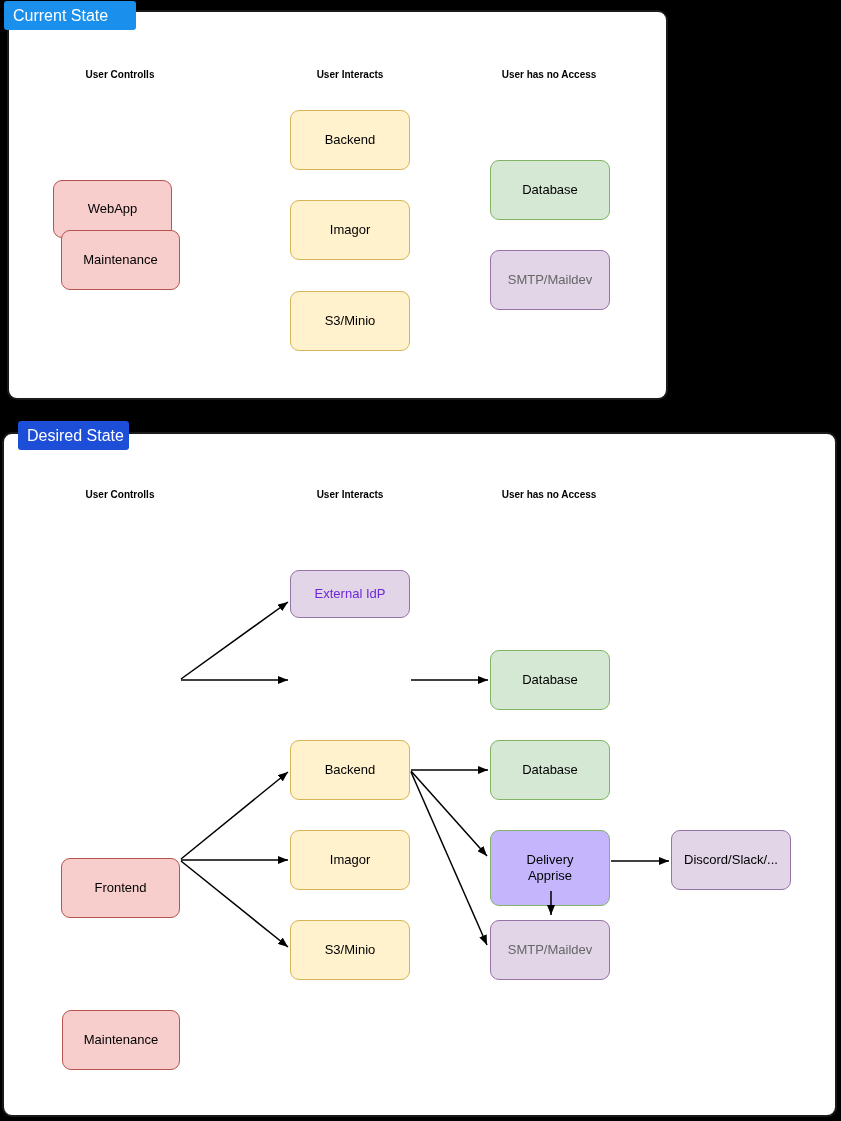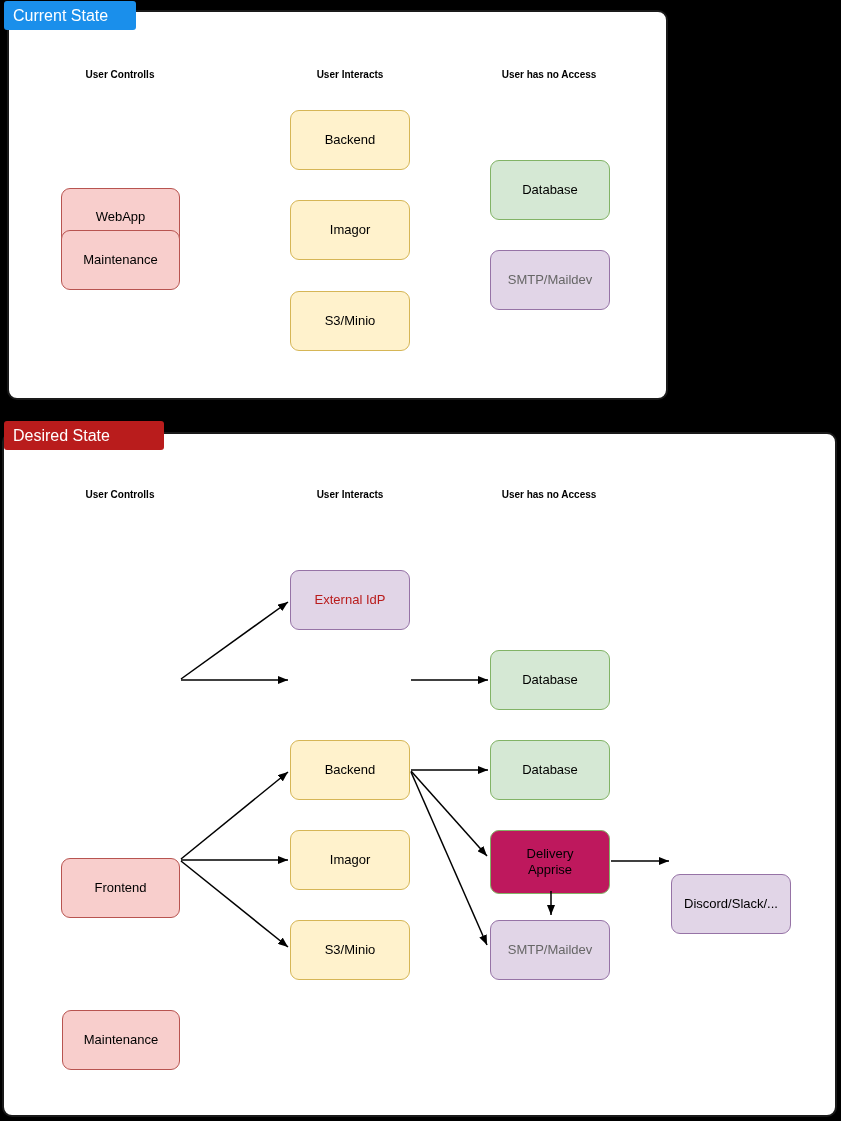--- a/index.html
+++ b/index.html
@@ -62,45 +62,45 @@
   }
 </style>
 </head>
 <body>
 
 <div id="stage">
     <div class="panel" style="left: 7px; top: 10px; width: 661px; height: 390px;"></div>
     <div class="col-header" style="left: 120px; top: 67px;">User Controlls</div>
     <div class="col-header" style="left: 350px; top: 67px;">User Interacts</div>
     <div class="col-header" style="left: 549px; top: 67px;">User has no Access</div>
-    <div class="node" style="left: 61px; top: 180px; width: 119px; height: 58px; background: rgb(248, 206, 204); border-color: rgb(184, 84, 80); color: rgb(0, 0, 0); margin-top: 8px;">WebApp</div>
+    <div class="node" style="left: 53px; top: 180px; width: 119px; height: 58px; background: rgb(248, 206, 204); border-color: rgb(184, 84, 80); color: rgb(0, 0, 0);">WebApp</div>
     <div class="node" style="left: 61px; top: 230px; width: 119px; height: 60px; background: rgb(248, 206, 204); border-color: rgb(184, 84, 80); color: rgb(0, 0, 0);">Maintenance</div>
     <div class="node" style="left: 290px; top: 110px; width: 120px; height: 60px; background: rgb(255, 242, 204); border-color: rgb(214, 182, 86); color: rgb(0, 0, 0);">Backend</div>
     <div class="node" style="left: 290px; top: 200px; width: 120px; height: 60px; background: rgb(255, 242, 204); border-color: rgb(214, 182, 86); color: rgb(0, 0, 0);">Imagor</div>
     <div class="node" style="left: 290px; top: 291px; width: 120px; height: 60px; background: rgb(255, 242, 204); border-color: rgb(214, 182, 86); color: rgb(0, 0, 0);">S3/Minio</div>
     <div class="node" style="left: 490px; top: 160px; width: 120px; height: 60px; background: rgb(213, 232, 212); border-color: rgb(130, 179, 102); color: rgb(0, 0, 0);">Database</div>
     <div class="node" style="left: 490px; top: 250px; width: 120px; height: 60px; background: rgb(225, 213, 231); border-color: rgb(150, 115, 166); color: rgb(102, 102, 102);">SMTP/Maildev</div>
     <div class="badge" style="left: 4px; top: 1px; width: 132px; height: 29px; background: rgb(26, 143, 235); color: rgb(255, 255, 255);">Current State</div>
     <div class="panel" style="left: 2px; top: 432px; width: 835px; height: 685px;"></div>
     <div class="col-header" style="left: 120px; top: 487px;">User Controlls</div>
     <div class="col-header" style="left: 350px; top: 487px;">User Interacts</div>
     <div class="col-header" style="left: 549px; top: 487px;">User has no Access</div>
-    <div class="node" style="left: 290px; top: 570px; width: 120px; height: 60px; background: rgb(225, 213, 231); border-color: rgb(150, 115, 166); color: #b91c1c;">External IdP</div>
+    <div class="node" style="left: 290px; top: 570px; width: 120px; height: 48px; background: rgb(225, 213, 231); border-color: rgb(150, 115, 166); color: #6d28d9;">External IdP</div>
     <div class="node" style="left: 290px; top: 740px; width: 120px; height: 60px; background: rgb(255, 242, 204); border-color: rgb(214, 182, 86); color: rgb(0, 0, 0);">Backend</div>
     <div class="node" style="left: 61px; top: 830px; width: 119px; height: 60px; background: rgb(248, 206, 204); border-color: rgb(184, 84, 80); color: rgb(0, 0, 0); margin-top: 28px;">Frontend</div>
     <div class="node" style="left: 290px; top: 830px; width: 120px; height: 60px; background: rgb(255, 242, 204); border-color: rgb(214, 182, 86); color: rgb(0, 0, 0);">Imagor</div>
     <div class="node" style="left: 290px; top: 920px; width: 120px; height: 60px; background: rgb(255, 242, 204); border-color: rgb(214, 182, 86); color: rgb(0, 0, 0);">S3/Minio</div>
     <div class="node" style="left: 490px; top: 650px; width: 120px; height: 60px; background: rgb(213, 232, 212); border-color: rgb(130, 179, 102); color: rgb(0, 0, 0);">Database</div>
     <div class="node" style="left: 490px; top: 740px; width: 120px; height: 60px; background: rgb(213, 232, 212); border-color: rgb(130, 179, 102); color: rgb(0, 0, 0);">Database</div>
-    <div class="node" style="left: 490px; top: 830px; width: 120px; height: 64px; background: #be185d; border-color: rgb(130, 179, 102); color: rgb(0, 0, 0);">Delivery
+    <div class="node" style="left: 490px; top: 830px; width: 120px; height: 76px; background: #c4b5fd; border-color: rgb(130, 179, 102); color: rgb(0, 0, 0);">Delivery
 Apprise</div>
-    <div class="node" style="left: 671px; top: 874px; width: 120px; height: 60px; background: rgb(225, 213, 231); border-color: rgb(150, 115, 166); color: rgb(0, 0, 0);">Discord/Slack/...</div>
+    <div class="node" style="left: 671px; top: 830px; width: 120px; height: 60px; background: rgb(225, 213, 231); border-color: rgb(150, 115, 166); color: rgb(0, 0, 0);">Discord/Slack/...</div>
     <div class="node" style="left: 490px; top: 920px; width: 120px; height: 60px; background: rgb(225, 213, 231); border-color: rgb(150, 115, 166); color: rgb(102, 102, 102);">SMTP/Maildev</div>
     <div class="node" style="left: 62px; top: 1010px; width: 118px; height: 60px; background: rgb(248, 206, 204); border-color: rgb(184, 84, 80); color: rgb(0, 0, 0);">Maintenance</div>
-    <div class="badge" style="left: 4px; top: 421px; width: 160px; height: 29px; background: #b91c1c; color: rgb(255, 255, 255);">Desired State</div>
+    <div class="badge" style="left: 18px; top: 421px; width: 111px; height: 29px; background: #1d4ed8; color: rgb(255, 255, 255);">Desired State</div>
     <svg id="edges" width="841" height="1121">
       <defs>
         <marker id="arrowhead" markerWidth="11" markerHeight="8" refX="10" refY="4" orient="auto" markerUnits="userSpaceOnUse">
           <path d="M0,0 L10,4 L0,8 Z" fill="#000000"></path>
         </marker>
       </defs>
       <line x1="181" y1="679" x2="288" y2="602" stroke="#000000" stroke-width="1.5" marker-end="url(#arrowhead)"></line>
       <line x1="181" y1="680" x2="288" y2="680" stroke="#000000" stroke-width="1.5" marker-end="url(#arrowhead)"></line>
       <line x1="411" y1="680" x2="488" y2="680" stroke="#000000" stroke-width="1.5" marker-end="url(#arrowhead)"></line>
       <line x1="181" y1="859" x2="288" y2="772" stroke="#000000" stroke-width="1.5" marker-end="url(#arrowhead)"></line>

